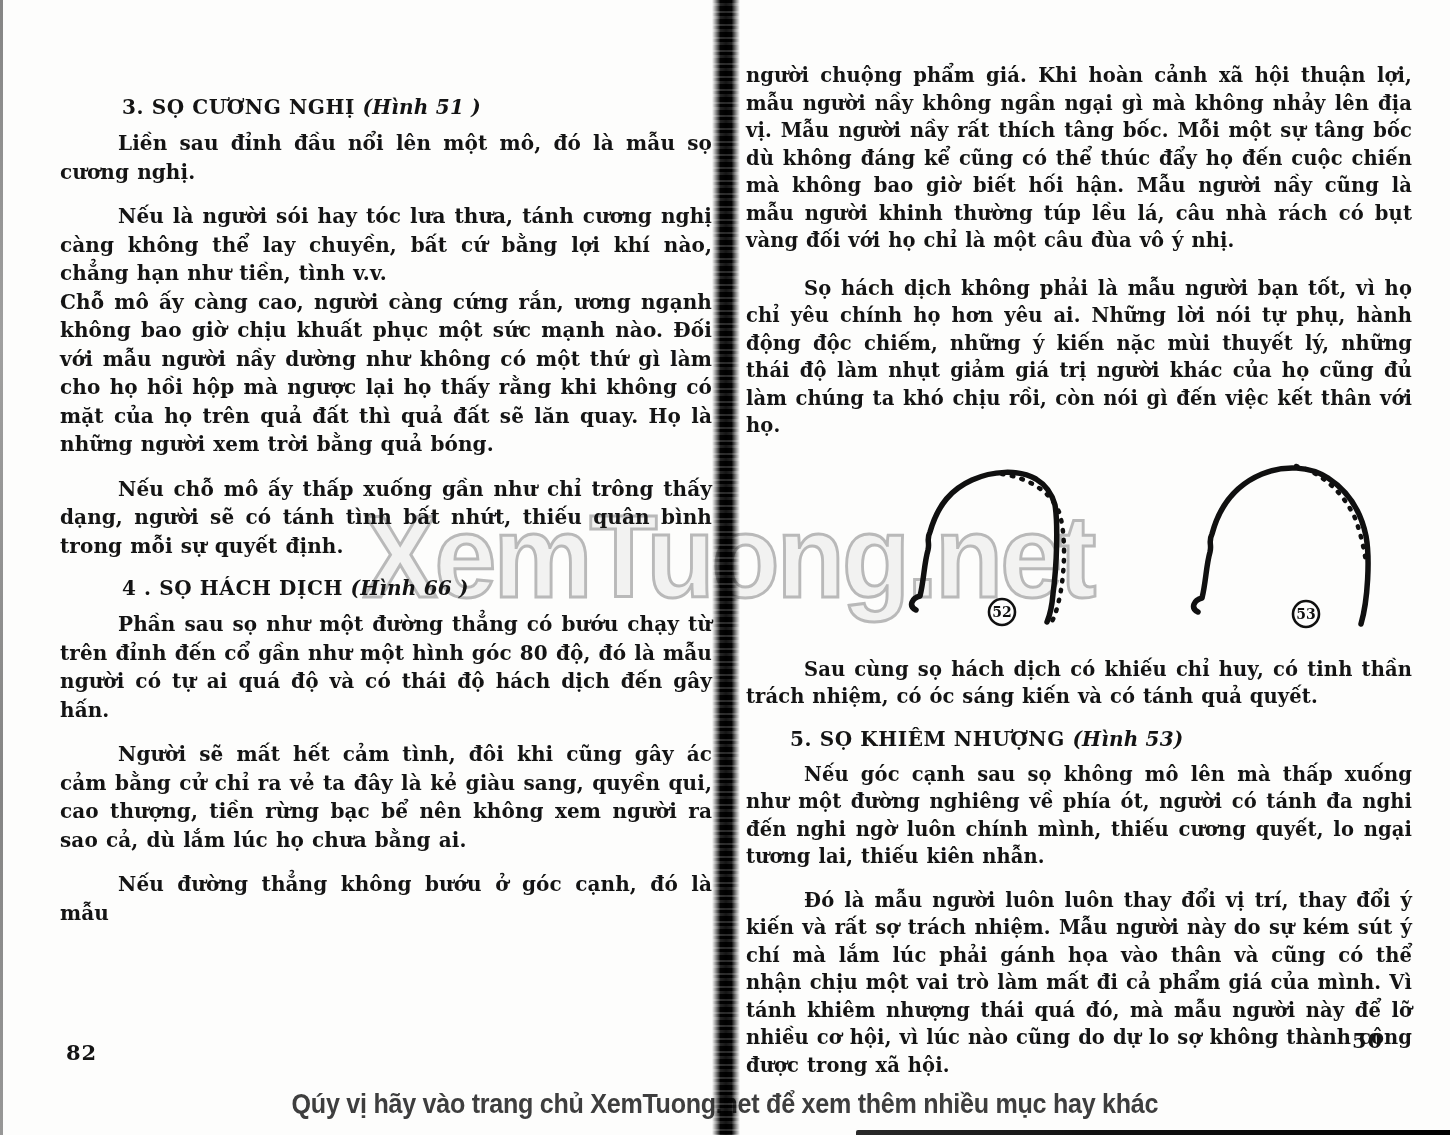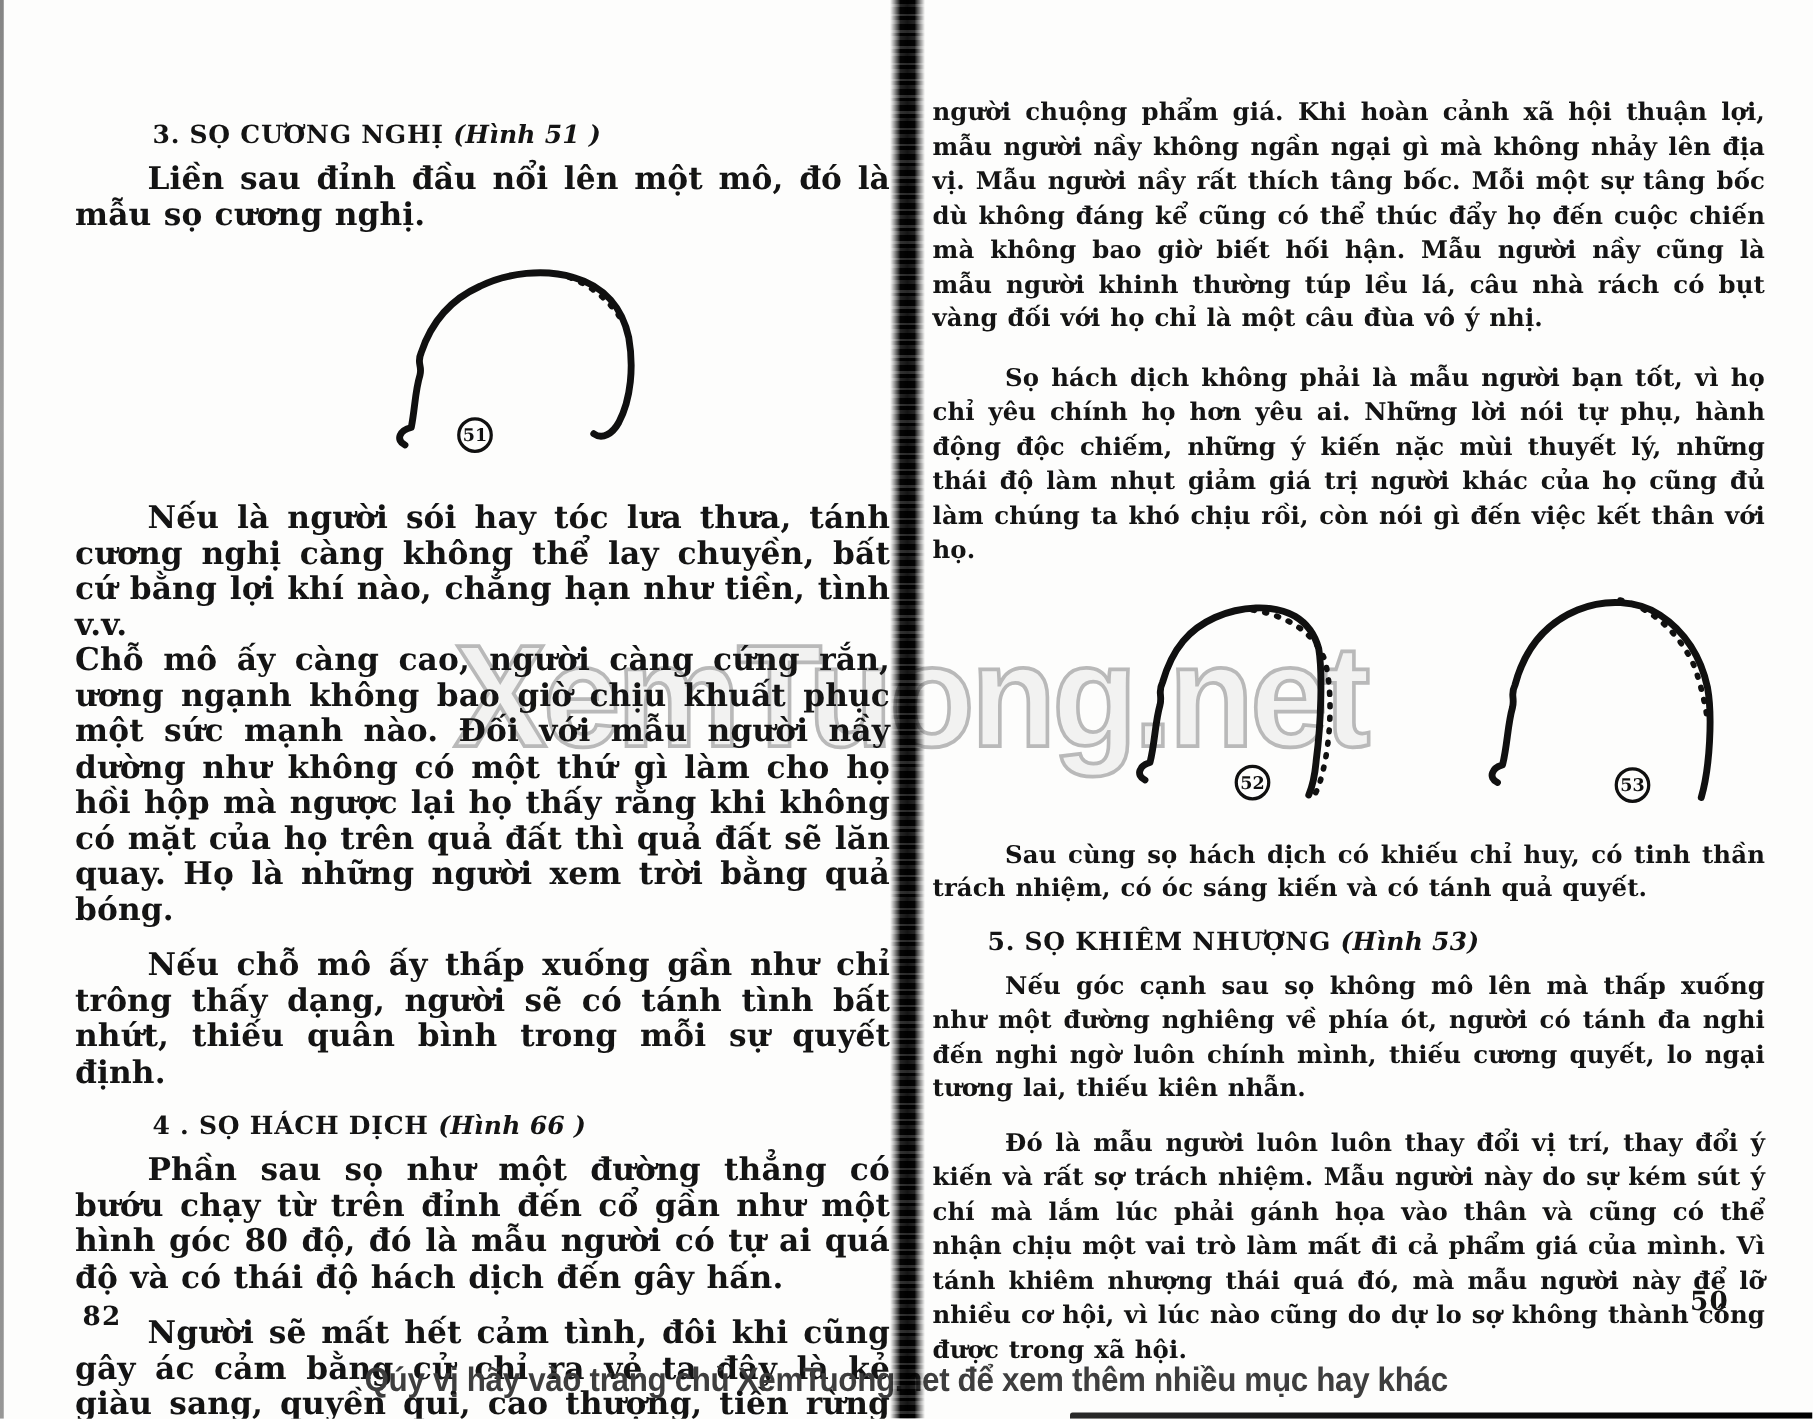--- a/index.html
+++ b/index.html
@@ -41,23 +41,23 @@
     font-family:"Liberation Sans","DejaVu Sans",sans-serif;
     font-weight:bold;font-size:116px;letter-spacing:-3px;
     color:rgba(0,0,0,0.045);
     -webkit-text-stroke:3px var(--watermark_outline);
     transform:scaleX(.96);transform-origin:left center;
     white-space:nowrap;user-select:none;
   }
   
   .page{position:absolute;z-index:2;}
   .page-left{left:60px;top:95px;width:652px;}
-  .page-right{left:746px;top:76px;width:666px;}
+  .page-right{left:746px;top:62px;width:666px;}
   .para{
-    font-size:25px;line-height:28.5px;font-weight:bold;
+    font-size:20px;line-height:28.5px;font-weight:bold;
     text-align:justify;letter-spacing:.1px;word-spacing:1px;
   }
   .page-right .para{font-size:19.5px;line-height:27.5px;}
   .indent{text-indent:58px;}
   .heading{
     font-size:20px;font-weight:bold;letter-spacing:.6px;
     margin-left:62px;white-space:nowrap;
   }
   .heading .figref{font-style:italic;letter-spacing:.2px;}
   .mt1{margin-top:10px;}.mt2{margin-top:16px;}.mt3{margin-top:20px;}
@@ -95,28 +95,20 @@
 <div class="gutter"></div>
 <div class="bottom-strip"></div>
 
 <div class="watermark">XemTuong.net</div>
 
 <div class="page page-left">
   <div class="heading"><span>3. SỌ CƯƠNG NGHỊ </span><span class="figref">(Hình 51 )</span></div>
 
   <div class="para indent mt1">Liền sau đỉnh đầu nổi lên một mô, đó là mẫu sọ cương nghị.</div>
 
-  <div class="figure fig51">
-    <svg width="332" height="188" viewBox="0 0 332 188">
-      <path class="head-line" d="M48 160 C40 156 44 148 53 146 C56 131 56 117 60 104 C62 96 57 95 61 86 C70 59 88 42 108 33 C130 22 160 19 183 26 C208 33 222 51 227 74 C231 97 229 123 219 142 C214 151 206 156 199 151"></path>
-      <path class="head-dots" d="M170 23 C191 28 209 41 220 58"></path>
-      <circle class="fig-label-circle" cx="104" cy="152" r="13"></circle>
-      <text class="fig-label-text" x="104" y="157">51</text>
-    </svg>
-  </div>
 
   <div class="para indent mt2">Nếu là người sói hay tóc lưa thưa, tánh cương nghị càng không thể lay chuyền, bất cứ bằng lợi khí nào, chẳng hạn như tiền, tình v.v.</div>
   <div class="para">Chỗ mô ấy càng cao, người càng cứng rắn, ương ngạnh không bao giờ chịu khuất phục một sức mạnh nào. Đối với mẫu người nầy dường như không có một thứ gì làm cho họ hồi hộp mà ngược lại họ thấy rằng khi không có mặt của họ trên quả đất thì quả đất sẽ lăn quay. Họ là những người xem trời bằng quả bóng.</div>
   <div class="para indent mt2">Nếu chỗ mô ấy thấp xuống gần như chỉ trông thấy dạng, người sẽ có tánh tình bất nhứt, thiếu quân bình trong mỗi sự quyết định.</div>
 
   <div class="heading mt2"><span>4 . SỌ HÁCH DỊCH </span><span class="figref">(Hình 66 )</span></div>
 
   <div class="para indent mt1">Phần sau sọ như một đường thẳng có bướu chạy từ trên đỉnh đến cổ gần như một hình góc 80 độ, đó là mẫu người có tự ai quá độ và có thái độ hách dịch đến gây hấn.</div>
   <div class="para indent mt2">Người sẽ mất hết cảm tình, đôi khi cũng gây ác cảm bằng cử chỉ ra vẻ ta đây là kẻ giàu sang, quyền qui, cao thượng, tiền rừng bạc bể nên không xem người ra sao cả, dù lắm lúc họ chưa bằng ai.</div>
   <div class="para indent mt2">Nếu đường thẳng không bướu ở góc cạnh, đó là mẫu</div>

